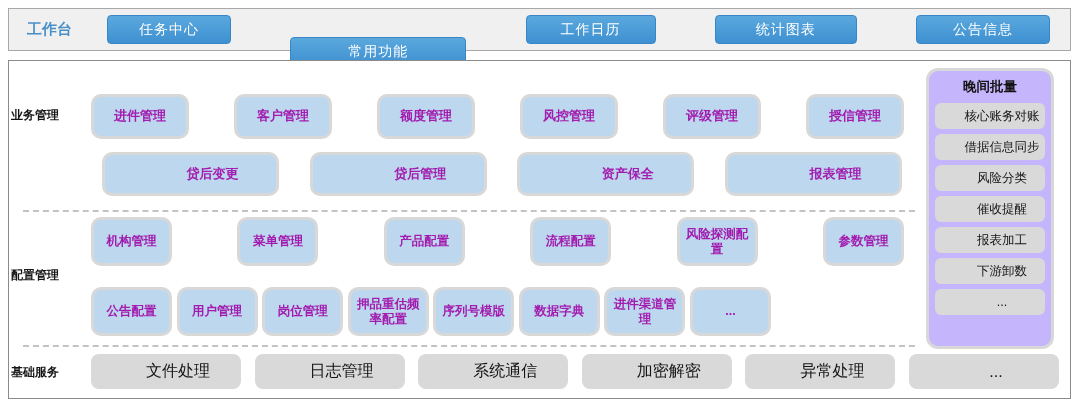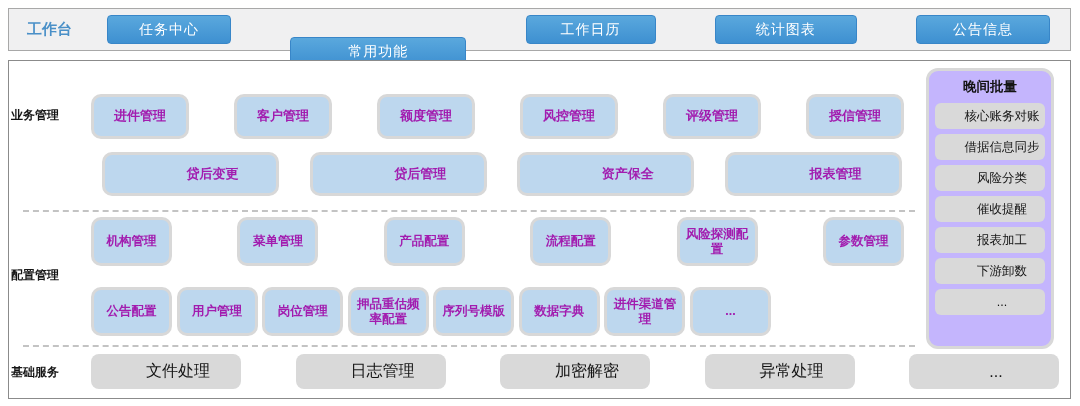--- a/index.html
+++ b/index.html
@@ -123,20 +123,21 @@
       <div class="box-blue">进件渠道管理</div>
       <div class="box-blue">...</div>
     </div>
 
   <div class="dashline dash2"></div>
 
   <span class="section-label lbl-base">基础服务</span>
   <div class="row row-base">
       <div class="box-gray">文件处理</div>
       <div class="box-gray">日志管理</div>
+      <div class="box-gray">系统通信</div>
       <div class="box-gray">加密解密</div>
       <div class="box-gray">异常处理</div>
       <div class="box-gray">...</div>
     </div>
 
   <div class="batch">
     <div class="batch-title">晚间批量</div>
     <div class="batch-items">
         <div class="box-gray">核心账务对账</div>
         <div class="box-gray">借据信息同步</div>

